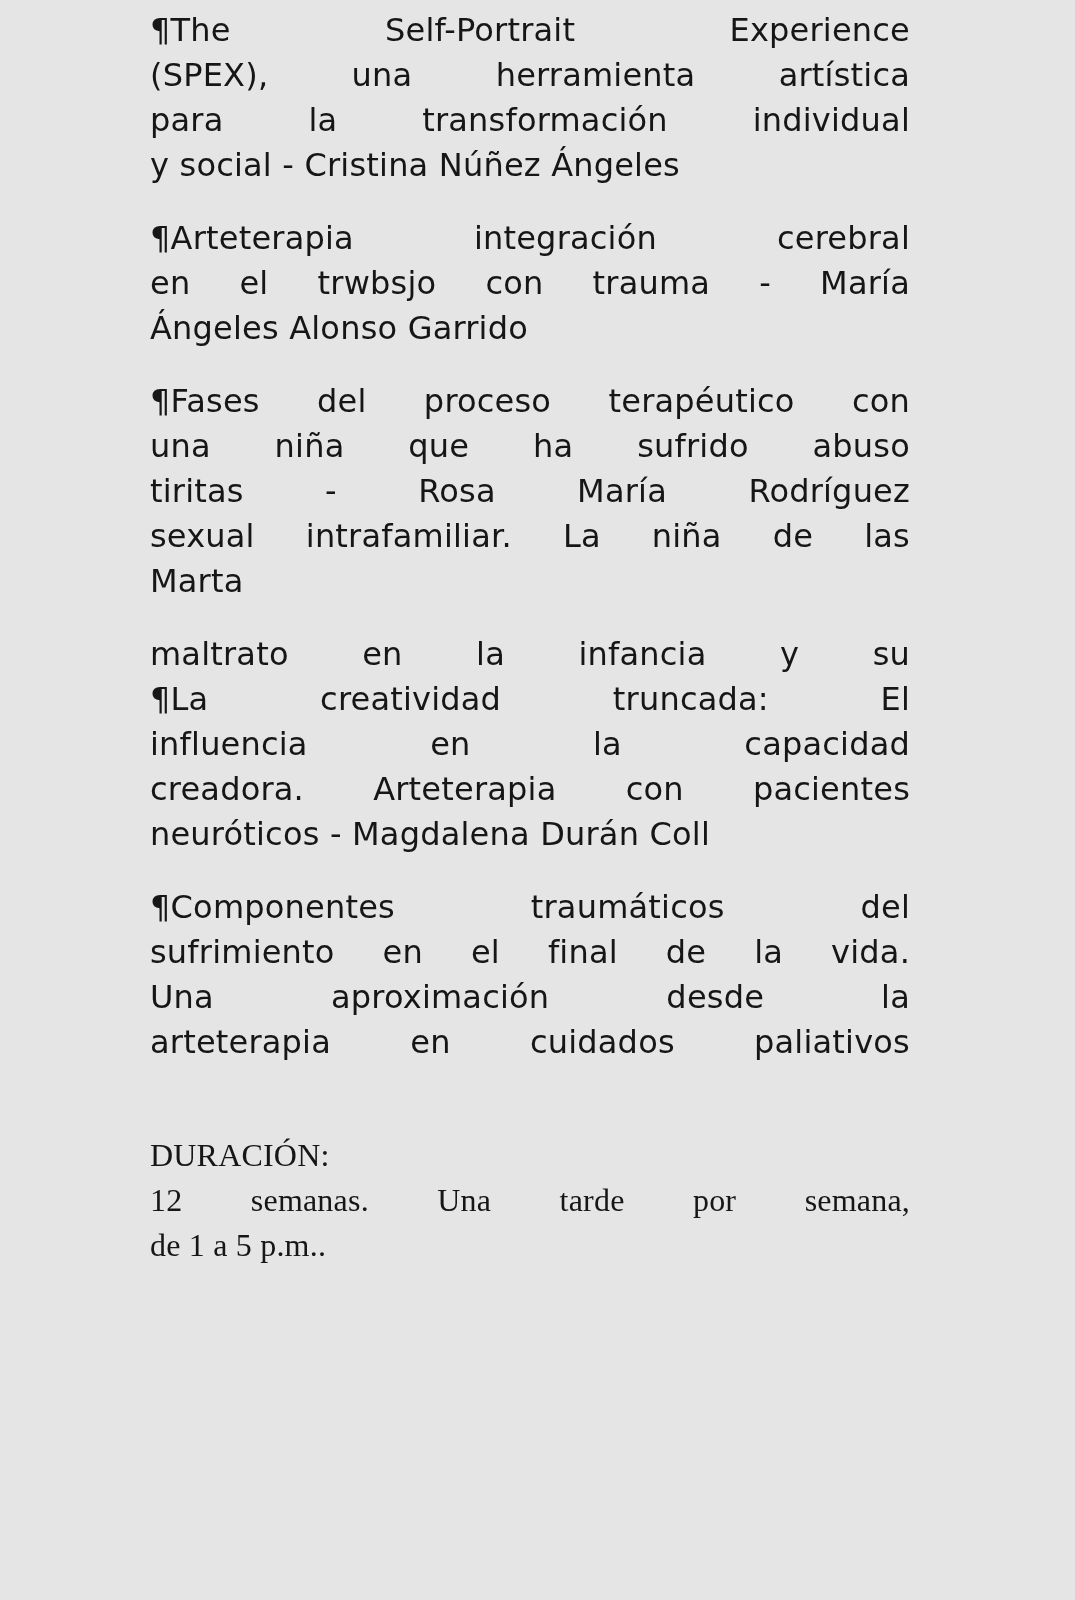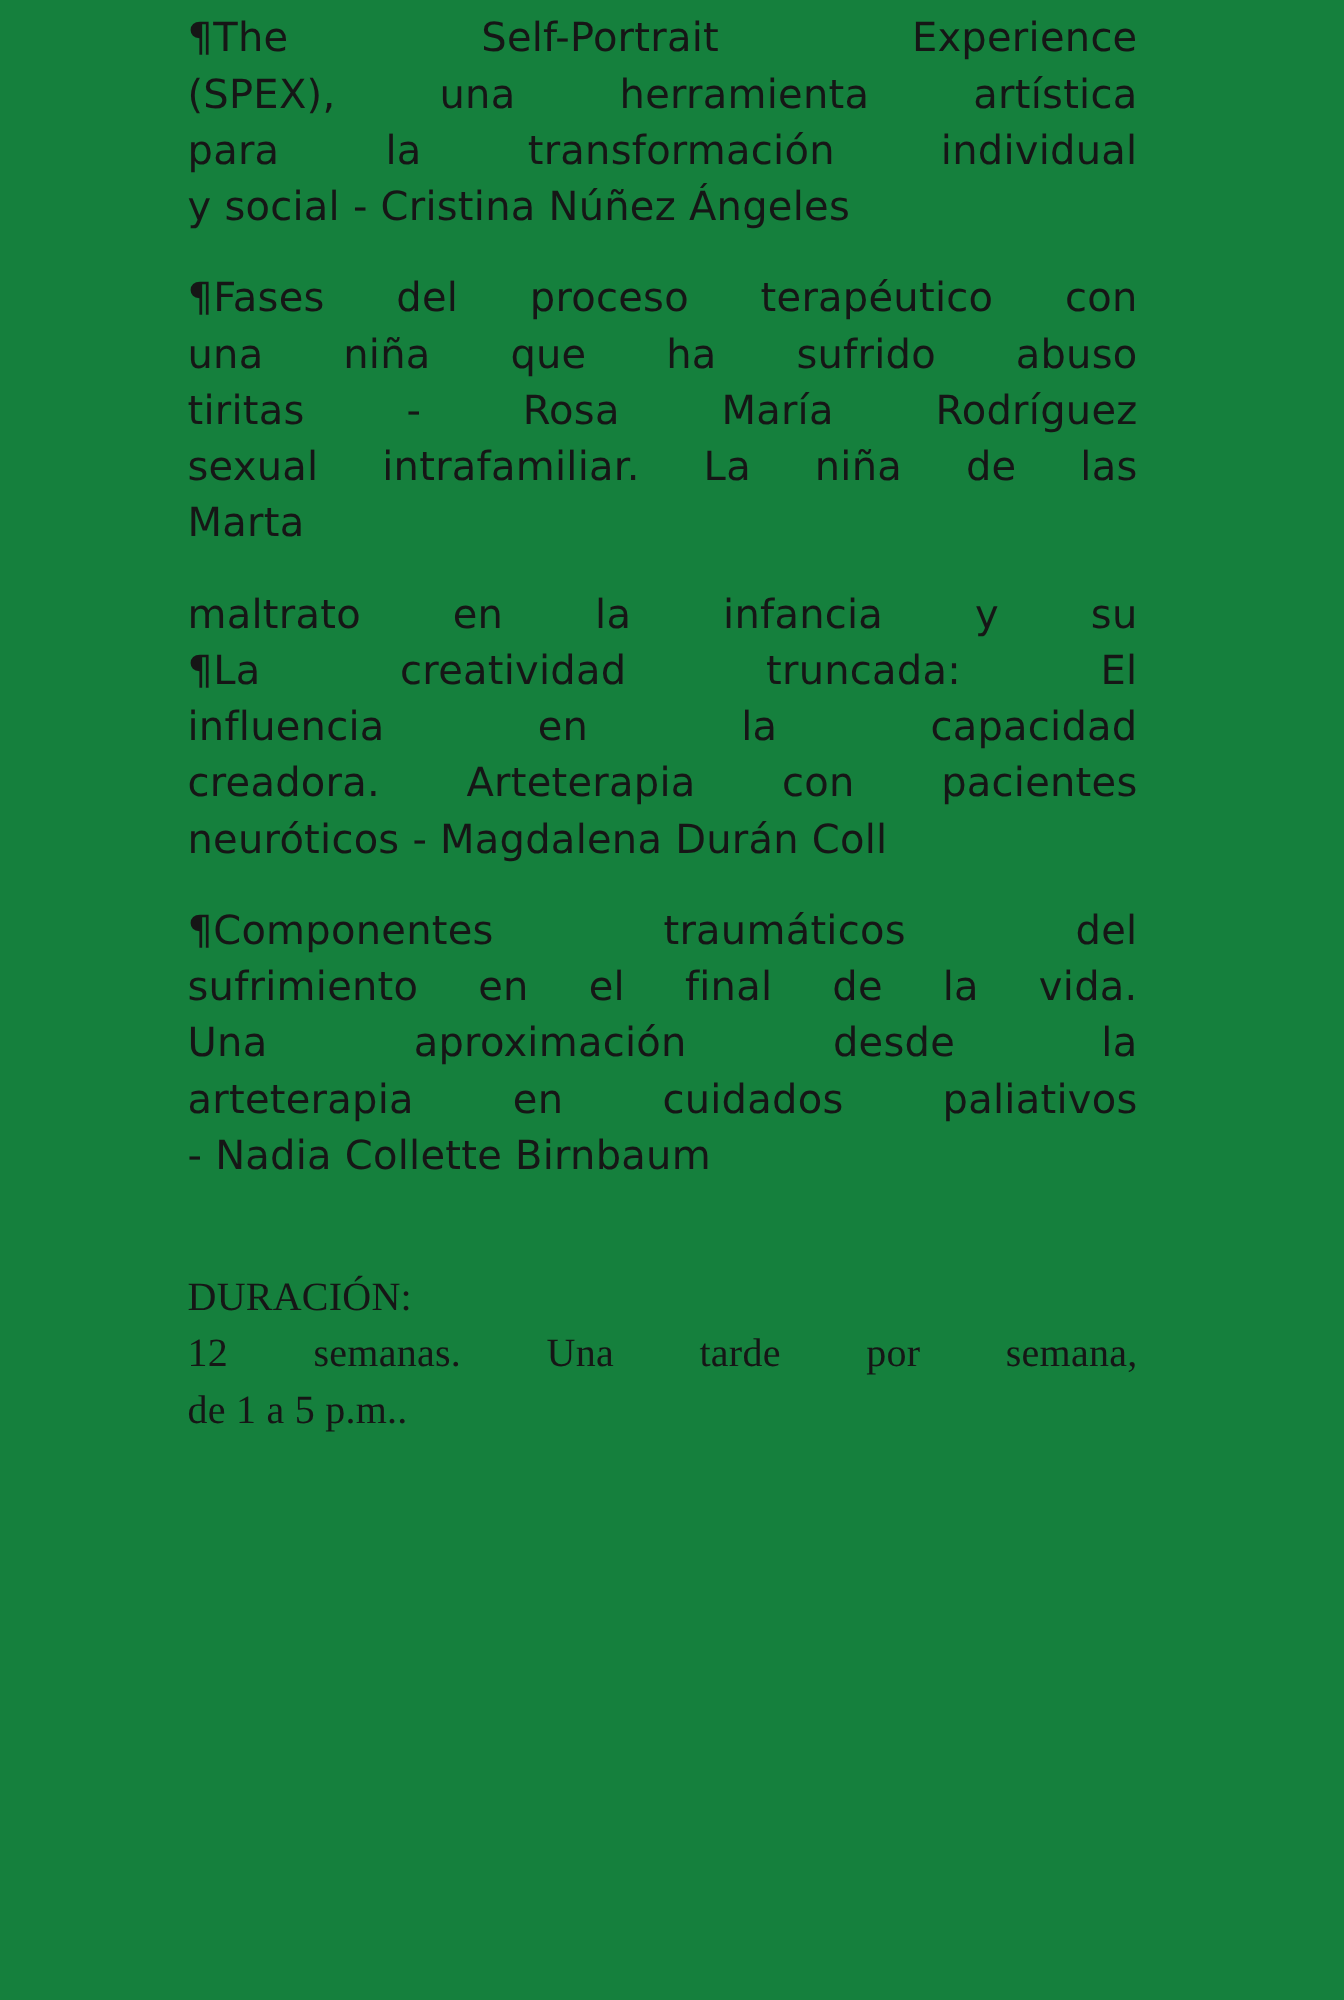--- a/index.html
+++ b/index.html
@@ -12,21 +12,21 @@
     height: 1600px;
     overflow: hidden;
     font-family: "DejaVu Sans", sans-serif;
     color: #161616;
   }
   .page {
     box-sizing: border-box;
     width: 1075px;
     height: 1600px;
     padding: 8px 165px 0 150px;
-    background: #15803d;
+    background: #e5e5e5;
   }
   .para {
     margin: 0 0 28px 0;
   }
   .line {
     font-size: 32px;
     line-height: 45px;
     white-space: nowrap;
     text-align: justify;
     text-align-last: left;
@@ -51,20 +51,25 @@
 <div class="page">
 
   <div class="para">
     <div class="line j">¶The Self-Portrait Experience</div>
     <div class="line j">(SPEX), una herramienta artística</div>
     <div class="line j">para la transformación individual</div>
     <div class="line">y social - Cristina Núñez Ángeles</div>
   </div>
 
 
+  <div class="para">
+    <div class="line j">¶Arteterapia integración cerebral</div>
+    <div class="line j">en el trwbsjo con trauma - María</div>
+    <div class="line">Ángeles Alonso Garrido</div>
+  </div>
 
   <div class="para">
     <div class="line j">¶Fases del proceso terapéutico con</div>
     <div class="line j">una niña que ha sufrido abuso</div>
     <div class="line j">tiritas - Rosa María Rodríguez</div>
     <div class="line j">sexual intrafamiliar. La niña de las</div>
     <div class="line">Marta</div>
   </div>
 
   <div class="para">
@@ -73,21 +78,20 @@
     <div class="line j">influencia en la capacidad</div>
     <div class="line j">creadora. Arteterapia con pacientes</div>
     <div class="line">neuróticos - Magdalena Durán Coll</div>
   </div>
 
   <div class="para">
     <div class="line j">¶Componentes traumáticos del</div>
     <div class="line j">sufrimiento en el final de la vida.</div>
     <div class="line j">Una aproximación desde la</div>
     <div class="line j">arteterapia en cuidados paliativos</div>
-    <div class="line">- Nadia Collette Birnbaum</div>
   </div>
 
   <div class="duration">
     <div class="line heading">DURACIÓN:</div>
     <div class="line j">12 semanas. Una tarde por semana,</div>
     <div class="line">de 1 a 5 p.m..</div>
   </div>
 
 </div>
 

